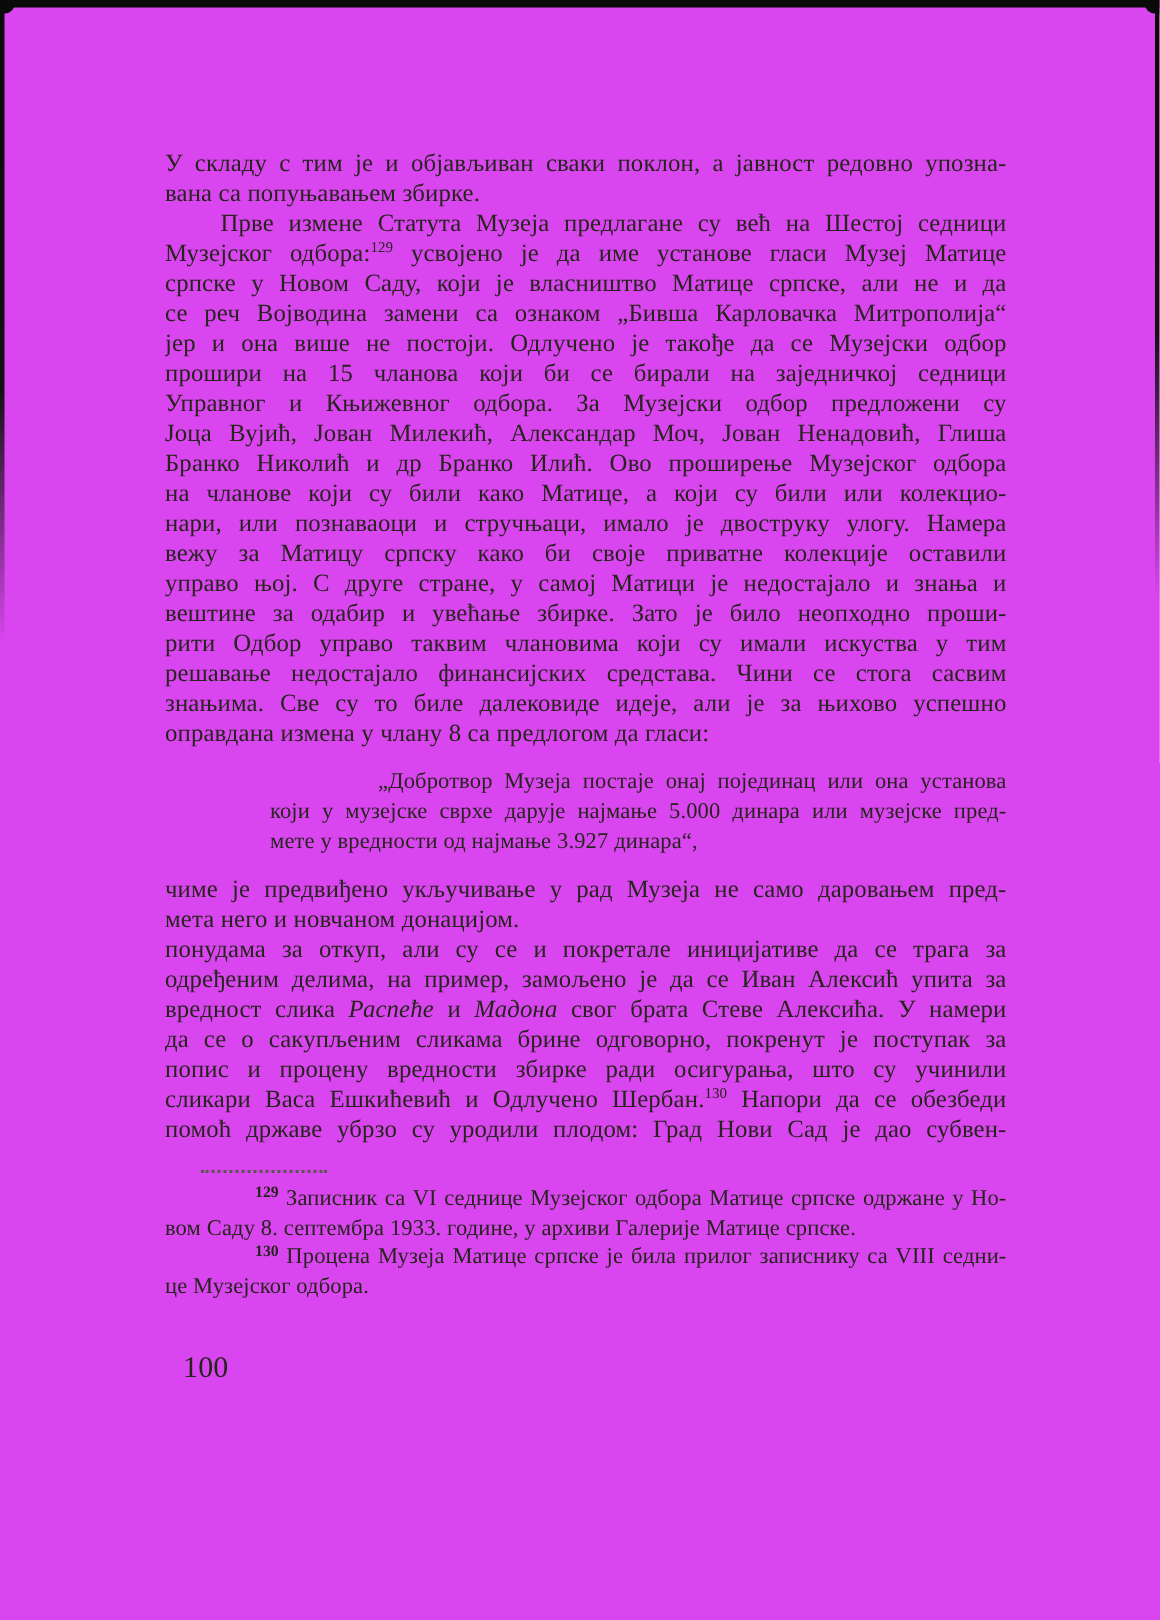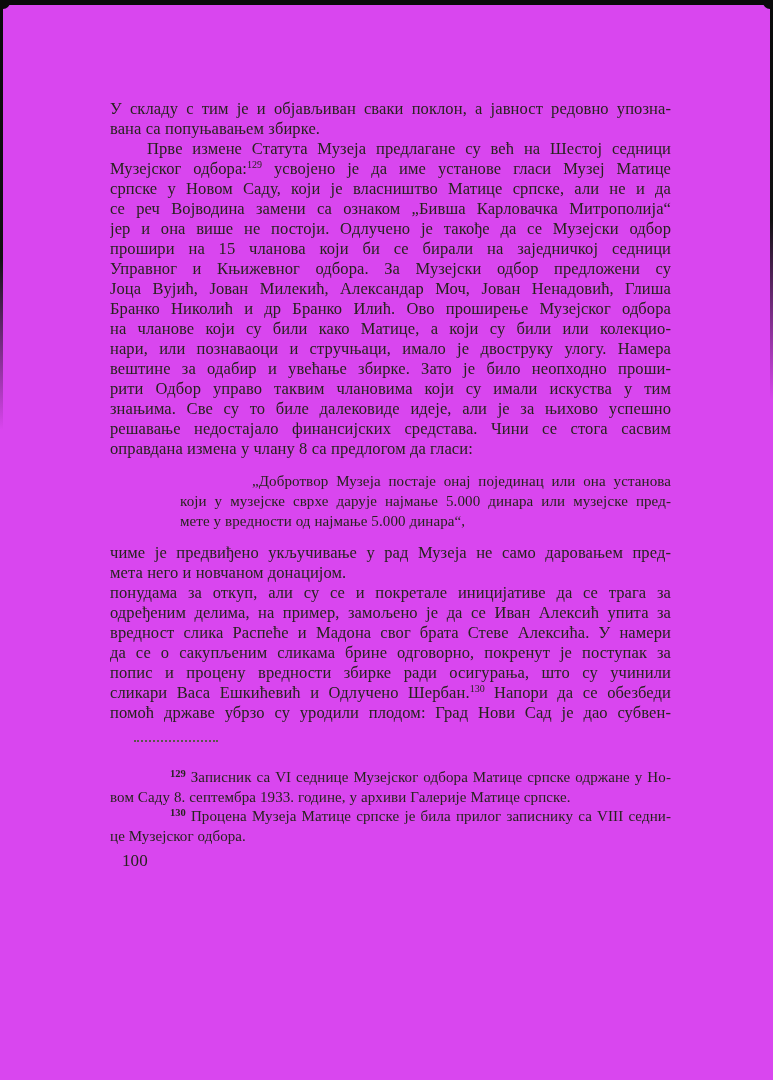--- a/index.html
+++ b/index.html
@@ -40,56 +40,56 @@
   .just { text-align: justify; text-align-last: justify; }
   .left { text-align: right; text-align-last: left; }
   .indent { text-indent: 37px; }
 
   sup.ref {
     font-size: 10px;
     line-height: 0;
     vertical-align: 6px;
     letter-spacing: 0;
   }
-  .it { }
+  .it { font-style: italic; }
 
   .quote {
     margin-top: 12px;
     margin-bottom: 12px;
     padding-left: 70px;
     font-size: 15px;
     letter-spacing: 0.1px;
   }
   .quote .qindent { text-indent: 72px; }
 
   .fnsep {
     margin-top: 17px;
     margin-left: 24px;
     width: 84px;
     height: 4px;
     border-top: 2px dotted #5a564e;
   }
   .footnotes {
-    margin-top: 22px;
+    margin-top: 4px;
     font-size: 15px;
     line-height: 19.5px;
   }
   .footnotes .line { height: 19.5px; }
   .fn-indent { text-indent: 60px; }
   sup.fnref {
     font-weight: bold;
     font-size: 10.5px;
     line-height: 0;
     vertical-align: 5px;
     letter-spacing: 0;
   }
   .pagenum {
-    margin-top: 5px;
+    margin-top: 34px;
     padding-left: 12px;
-    font-size: 17px;
+    font-size: 20px;
   }
 </style>
 </head>
 <body>
 
 <div class="page">
   <div class="edge-top"></div>
   <div class="edge-left"></div>
   <div class="edge-right"></div>
   <div class="corner-tl"></div>
@@ -107,31 +107,33 @@
       <div class="line just"><span>Музејског одбора:</span><sup class="ref">129</sup><span> усвојено је да име установе гласи Музеј Матице</span></div>
       <div class="line just">српске у Новом Саду, који је власништво Матице српске, али не и да</div>
       <div class="line just">се реч Војводина замени са ознаком „Бивша Карловачка Митрополија“</div>
       <div class="line just">јер и она више не постоји. Одлучено је такође да се Музејски одбор</div>
       <div class="line just">прошири на 15 чланова који би се бирали на заједничкој седници</div>
       <div class="line just">Управног и Књижевног одбора. За Музејски одбор предложени су</div>
       <div class="line just">Јоца Вујић, Јован Милекић, Александар Моч, Јован Ненадовић, Глиша</div>
       <div class="line just">Бранко Николић и др Бранко Илић. Ово проширење Музејског одбора</div>
       <div class="line just">на чланове који су били како Матице, а који су били или колекцио-</div>
       <div class="line just">нари, или познаваоци и стручњаци, имало је двоструку улогу. Намера</div>
+      <div class="line just">вежу за Матицу српску како би своје приватне колекције оставили</div>
+      <div class="line just">управо њој. С друге стране, у самој Матици је недостајало и знања и</div>
       <div class="line just">вештине за одабир и увећање збирке. Зато је било неопходно проши-</div>
       <div class="line just">рити Одбор управо таквим члановима који су имали искуства у тим</div>
+      <div class="line just">решавање недостајало финансијских средстава. Чини се стога сасвим</div>
       <div class="line just">знањима. Све су то биле далековиде идеје, али је за њихово успешно</div>
-      <div class="line just">решавање недостајало финансијских средстава. Чини се стога сасвим</div>
       <div class="line left">оправдана измена у члану 8 са предлогом да гласи:</div>
     </div>
 
     <div class="quote">
       <div class="line just qindent">„Добротвор Музеја постаје онај појединац или она установа</div>
       <div class="line just">који у музејске сврхе дарује најмање 5.000 динара или музејске пред-</div>
-      <div class="line left">мете у вредности од најмање 5.000 динара“,</div>
+      <div class="line left">мете у вредности од најмање 3.927 динара“,</div>
     </div>
 
     <div>
       <div class="line just">чиме је предвиђено укључивање у рад Музеја не само даровањем пред-</div>
       <div class="line left">мета него и новчаном донацијом.</div>
     </div>
 
     <div>
       <div class="line just">понудама за откуп, али су се и покретале иницијативе да се трага за</div>
       <div class="line just">одређеним делима, на пример, замољено је да се Иван Алексић упита за</div>

